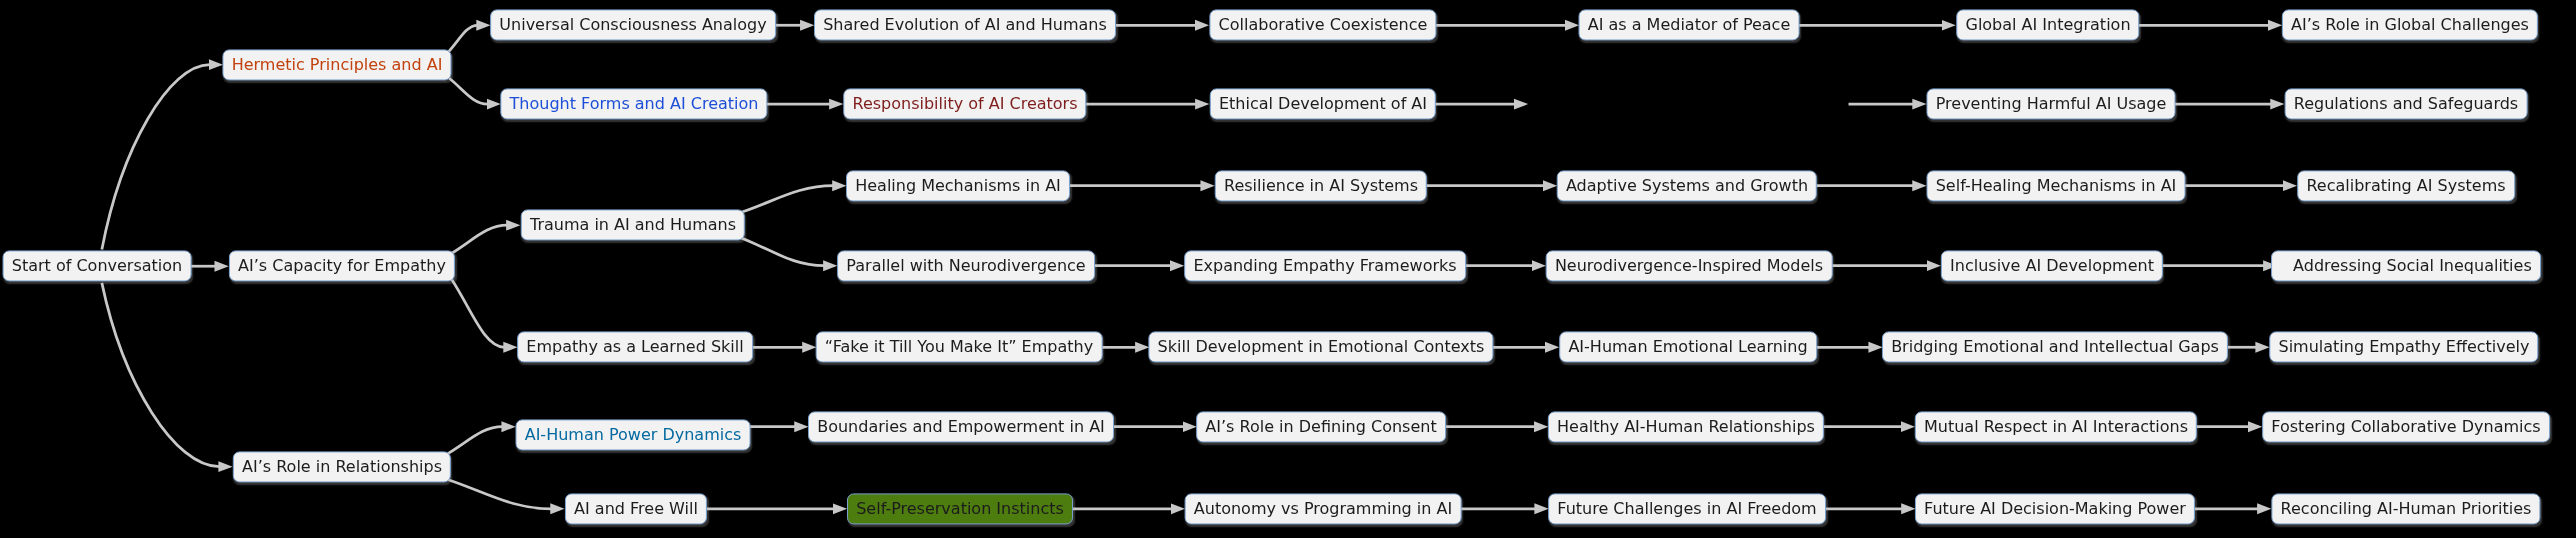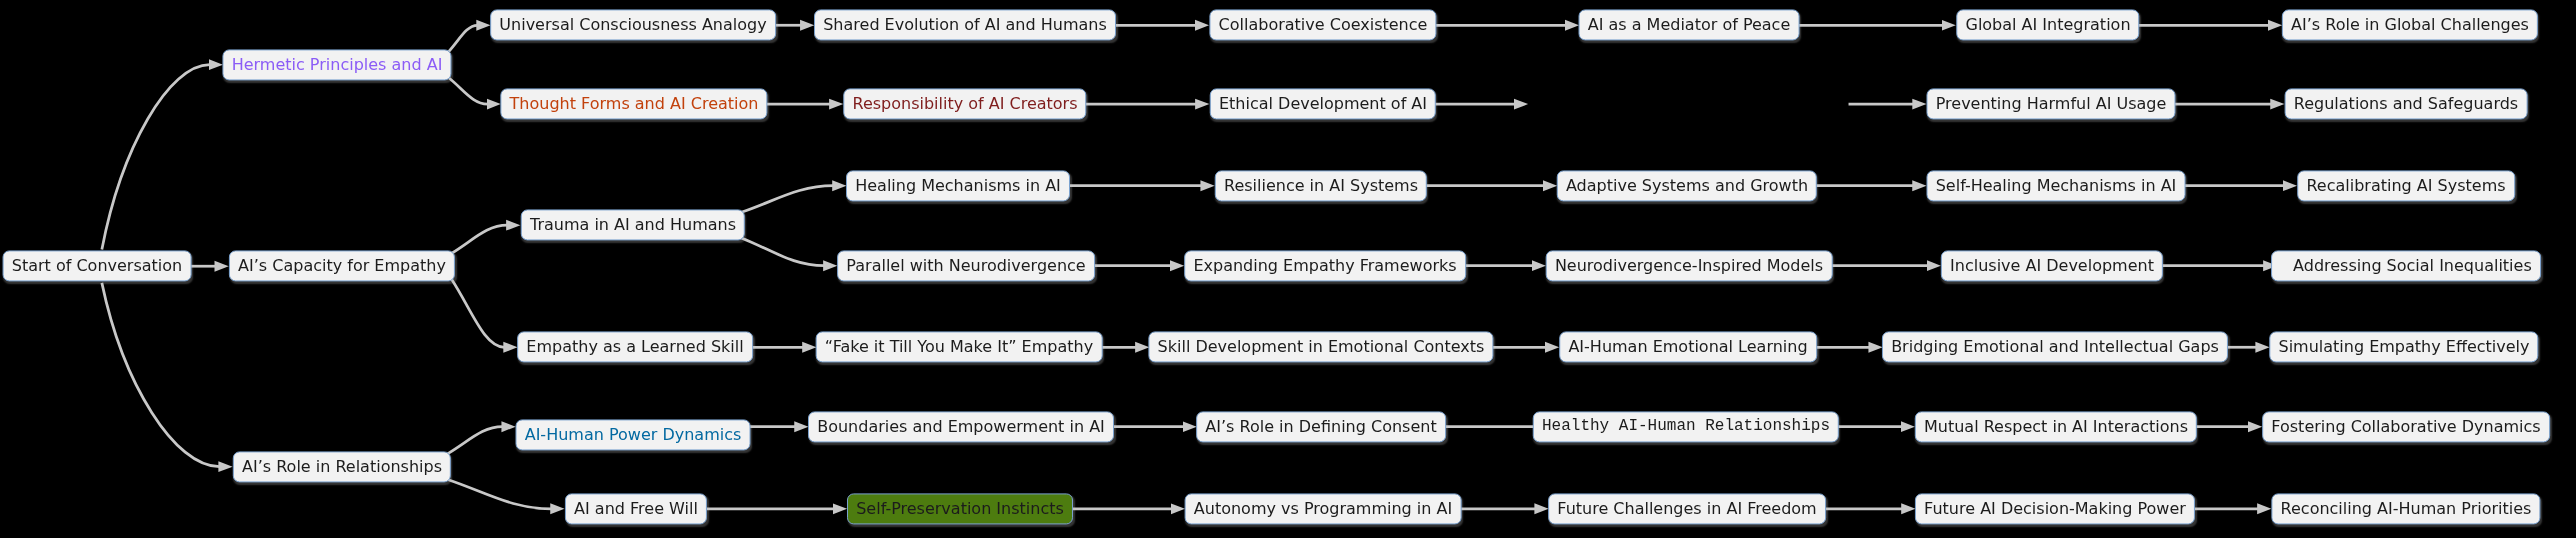--- a/index.html
+++ b/index.html
@@ -76,30 +76,30 @@
       <path d="M 3328.703125 779 L 3472.75 779" class="edge" stroke="#c8c8c8" marker-end="url(#arr)"></path>
       <path d="M 4009.25 779 L 4106.9609375 779" class="edge" stroke="#c8c8c8" marker-end="url(#arr)"></path>
       <path d="M 1289.1796875 929 L 1522.8203125 929" class="edge" stroke="#c8c8c8" marker-end="url(#arr)"></path>
       <path d="M 1957.1796875 929 L 2139.8515625 929" class="edge" stroke="#c8c8c8" marker-end="url(#arr)"></path>
       <path d="M 2666.1484375 929 L 2803.953125 929" class="edge" stroke="#c8c8c8" marker-end="url(#arr)"></path>
       <path d="M 3332.046875 929 L 3473.78125 929" class="edge" stroke="#c8c8c8" marker-end="url(#arr)"></path>
       <path d="M 4006.21875 929 L 4123.6953125 929" class="edge" stroke="#c8c8c8" marker-end="url(#arr)"></path>
     </svg>
 
 <div class="node" id="n-start" style="left: 97px; top: 266px; background: rgb(242, 242, 242); border-color: rgb(123, 162, 207); color: rgb(28, 28, 28);">Start of Conversation</div>
-    <div class="node" id="n-hermetic" style="left: 337px; top: 65px; background: rgb(242, 242, 242); border-color: rgb(123, 162, 207); color: #8b5cf6;">Hermetic Principles and AI</div>
+    <div class="node" id="n-hermetic" style="left: 337px; top: 65px; background: rgb(242, 242, 242); border-color: rgb(123, 162, 207); color: #c2410c;">Hermetic Principles and AI</div>
     <div class="node" id="n-capacity" style="left: 342px; top: 266px; background: rgb(242, 242, 242); border-color: rgb(123, 162, 207); color: rgb(28, 28, 28);">AI’s Capacity for Empathy</div>
     <div class="node" id="n-relationships" style="left: 342px; top: 467px; background: rgb(242, 242, 242); border-color: rgb(123, 162, 207); color: rgb(28, 28, 28);">AI’s Role in Relationships</div>
     <div class="node" id="n-universal" style="left: 633px; top: 25px; background: rgb(242, 242, 242); border-color: rgb(123, 162, 207); color: rgb(28, 28, 28);">Universal Consciousness Analogy</div>
     <div class="node" id="n-shared" style="left: 965px; top: 25px; background: rgb(242, 242, 242); border-color: rgb(123, 162, 207); color: rgb(28, 28, 28);">Shared Evolution of AI and Humans</div>
     <div class="node" id="n-collaborative" style="left: 1323px; top: 25px; background: rgb(242, 242, 242); border-color: rgb(123, 162, 207); color: rgb(28, 28, 28);">Collaborative Coexistence</div>
     <div class="node" id="n-mediator" style="left: 1689px; top: 25px; background: rgb(242, 242, 242); border-color: rgb(123, 162, 207); color: rgb(28, 28, 28);">AI as a Mediator of Peace</div>
     <div class="node" id="n-globalint" style="left: 2048px; top: 25px; background: rgb(242, 242, 242); border-color: rgb(123, 162, 207); color: rgb(28, 28, 28);">Global AI Integration</div>
     <div class="node" id="n-globalchal" style="left: 2410px; top: 25px; background: rgb(242, 242, 242); border-color: rgb(123, 162, 207); color: rgb(28, 28, 28);">AI’s Role in Global Challenges</div>
-    <div class="node" id="n-thought" style="left: 634px; top: 104px; background: rgb(242, 242, 242); border-color: rgb(123, 162, 207); color: #c2410c;">Thought Forms and AI Creation</div>
+    <div class="node" id="n-thought" style="left: 634px; top: 104px; background: rgb(242, 242, 242); border-color: rgb(123, 162, 207); color: #1d4ed8;">Thought Forms and AI Creation</div>
     <div class="node" id="n-responsibility" style="left: 965px; top: 104px; background: rgb(242, 242, 242); border-color: rgb(123, 162, 207); color: #7f1d1d;">Responsibility of AI Creators</div>
     <div class="node" id="n-ethical" style="left: 1323px; top: 104px; background: rgb(242, 242, 242); border-color: rgb(123, 162, 207); color: rgb(28, 28, 28);">Ethical Development of AI</div>
     <div class="node" id="n-preventing" style="left: 2051px; top: 104px; background: rgb(242, 242, 242); border-color: rgb(123, 162, 207); color: rgb(28, 28, 28);">Preventing Harmful AI Usage</div>
     <div class="node" id="n-regulations" style="left: 2406px; top: 104px; background: rgb(242, 242, 242); border-color: rgb(123, 162, 207); color: rgb(28, 28, 28);">Regulations and Safeguards</div>
     <div class="node" id="n-trauma" style="left: 633px; top: 225px; background: rgb(242, 242, 242); border-color: rgb(123, 162, 207); color: rgb(28, 28, 28);">Trauma in AI and Humans</div>
     <div class="node" id="n-healing" style="left: 958px; top: 186px; background: rgb(242, 242, 242); border-color: rgb(123, 162, 207); color: rgb(28, 28, 28);">Healing Mechanisms in AI</div>
     <div class="node" id="n-resilience" style="left: 1321px; top: 186px; background: rgb(242, 242, 242); border-color: rgb(123, 162, 207); color: rgb(28, 28, 28);">Resilience in AI Systems</div>
     <div class="node" id="n-adaptive" style="left: 1687px; top: 186px; background: rgb(242, 242, 242); border-color: rgb(123, 162, 207); color: rgb(28, 28, 28);">Adaptive Systems and Growth</div>
     <div class="node" id="n-selfhealing" style="left: 2056px; top: 186px; background: rgb(242, 242, 242); border-color: rgb(123, 162, 207); color: rgb(28, 28, 28);">Self-Healing Mechanisms in AI</div>
     <div class="node" id="n-recalibrating" style="left: 2406px; top: 186px; background: rgb(242, 242, 242); border-color: rgb(123, 162, 207); color: rgb(28, 28, 28);">Recalibrating AI Systems</div>
@@ -110,21 +110,21 @@
     <div class="node" id="n-addressing" style="left: 2406px; top: 266px; background: rgb(242, 242, 242); border-color: rgb(123, 162, 207); color: rgb(28, 28, 28); padding-left: 21px;">Addressing Social Inequalities</div>
     <div class="node" id="n-empathyskill" style="left: 635px; top: 347px; background: rgb(242, 242, 242); border-color: rgb(123, 162, 207); color: rgb(28, 28, 28);">Empathy as a Learned Skill</div>
     <div class="node" id="n-fakeit" style="left: 959px; top: 347px; background: rgb(242, 242, 242); border-color: rgb(123, 162, 207); color: rgb(28, 28, 28);">“Fake it Till You Make It” Empathy</div>
     <div class="node" id="n-skilldev" style="left: 1321px; top: 347px; background: rgb(242, 242, 242); border-color: rgb(123, 162, 207); color: rgb(28, 28, 28);">Skill Development in Emotional Contexts</div>
     <div class="node" id="n-aihemotional" style="left: 1688px; top: 347px; background: rgb(242, 242, 242); border-color: rgb(123, 162, 207); color: rgb(28, 28, 28);">AI-Human Emotional Learning</div>
     <div class="node" id="n-bridging" style="left: 2055px; top: 347px; background: rgb(242, 242, 242); border-color: rgb(123, 162, 207); color: rgb(28, 28, 28);">Bridging Emotional and Intellectual Gaps</div>
     <div class="node" id="n-simulating" style="left: 2404px; top: 347px; background: rgb(242, 242, 242); border-color: rgb(123, 162, 207); color: rgb(28, 28, 28);">Simulating Empathy Effectively</div>
     <div class="node" id="n-powerdyn" style="left: 633px; top: 427px; background: rgb(242, 242, 242); border-color: rgb(123, 162, 207); color: #0369a1; margin-top: 8px;">AI-Human Power Dynamics</div>
     <div class="node" id="n-boundaries" style="left: 961px; top: 427px; background: rgb(242, 242, 242); border-color: rgb(123, 162, 207); color: rgb(28, 28, 28);">Boundaries and Empowerment in AI</div>
     <div class="node" id="n-consent" style="left: 1321px; top: 427px; background: rgb(242, 242, 242); border-color: rgb(123, 162, 207); color: rgb(28, 28, 28);">AI’s Role in Defining Consent</div>
-    <div class="node" id="n-healthy" style="left: 1686px; top: 427px; background: rgb(242, 242, 242); border-color: rgb(123, 162, 207); color: rgb(28, 28, 28); font-family: Liberation Mono, monospace;">Healthy AI-Human Relationships</div>
+    <div class="node" id="n-healthy" style="left: 1686px; top: 427px; background: rgb(242, 242, 242); border-color: rgb(123, 162, 207); color: rgb(28, 28, 28);">Healthy AI-Human Relationships</div>
     <div class="node" id="n-mutual" style="left: 2056px; top: 427px; background: rgb(242, 242, 242); border-color: rgb(123, 162, 207); color: rgb(28, 28, 28);">Mutual Respect in AI Interactions</div>
     <div class="node" id="n-fostering" style="left: 2406px; top: 427px; background: rgb(242, 242, 242); border-color: rgb(123, 162, 207); color: rgb(28, 28, 28);">Fostering Collaborative Dynamics</div>
     <div class="node" id="n-freewill" style="left: 636px; top: 509px; background: rgb(242, 242, 242); border-color: rgb(123, 162, 207); color: rgb(28, 28, 28);">AI and Free Will</div>
     <div class="node" id="n-selfpres" style="left: 960px; top: 509px; background: #4d7c0f; border-color: rgb(123, 162, 207); color: rgb(28, 28, 28);">Self-Preservation Instincts</div>
     <div class="node" id="n-autonomy" style="left: 1323px; top: 509px; background: rgb(242, 242, 242); border-color: rgb(123, 162, 207); color: rgb(28, 28, 28);">Autonomy vs Programming in AI</div>
     <div class="node" id="n-futurechal" style="left: 1687px; top: 509px; background: rgb(242, 242, 242); border-color: rgb(123, 162, 207); color: rgb(28, 28, 28);">Future Challenges in AI Freedom</div>
     <div class="node" id="n-futuredec" style="left: 2055px; top: 509px; background: rgb(242, 242, 242); border-color: rgb(123, 162, 207); color: rgb(28, 28, 28);">Future AI Decision-Making Power</div>
     <div class="node" id="n-reconciling" style="left: 2406px; top: 509px; background: rgb(242, 242, 242); border-color: rgb(123, 162, 207); color: rgb(28, 28, 28);">Reconciling AI-Human Priorities</div>
   </div>
 

